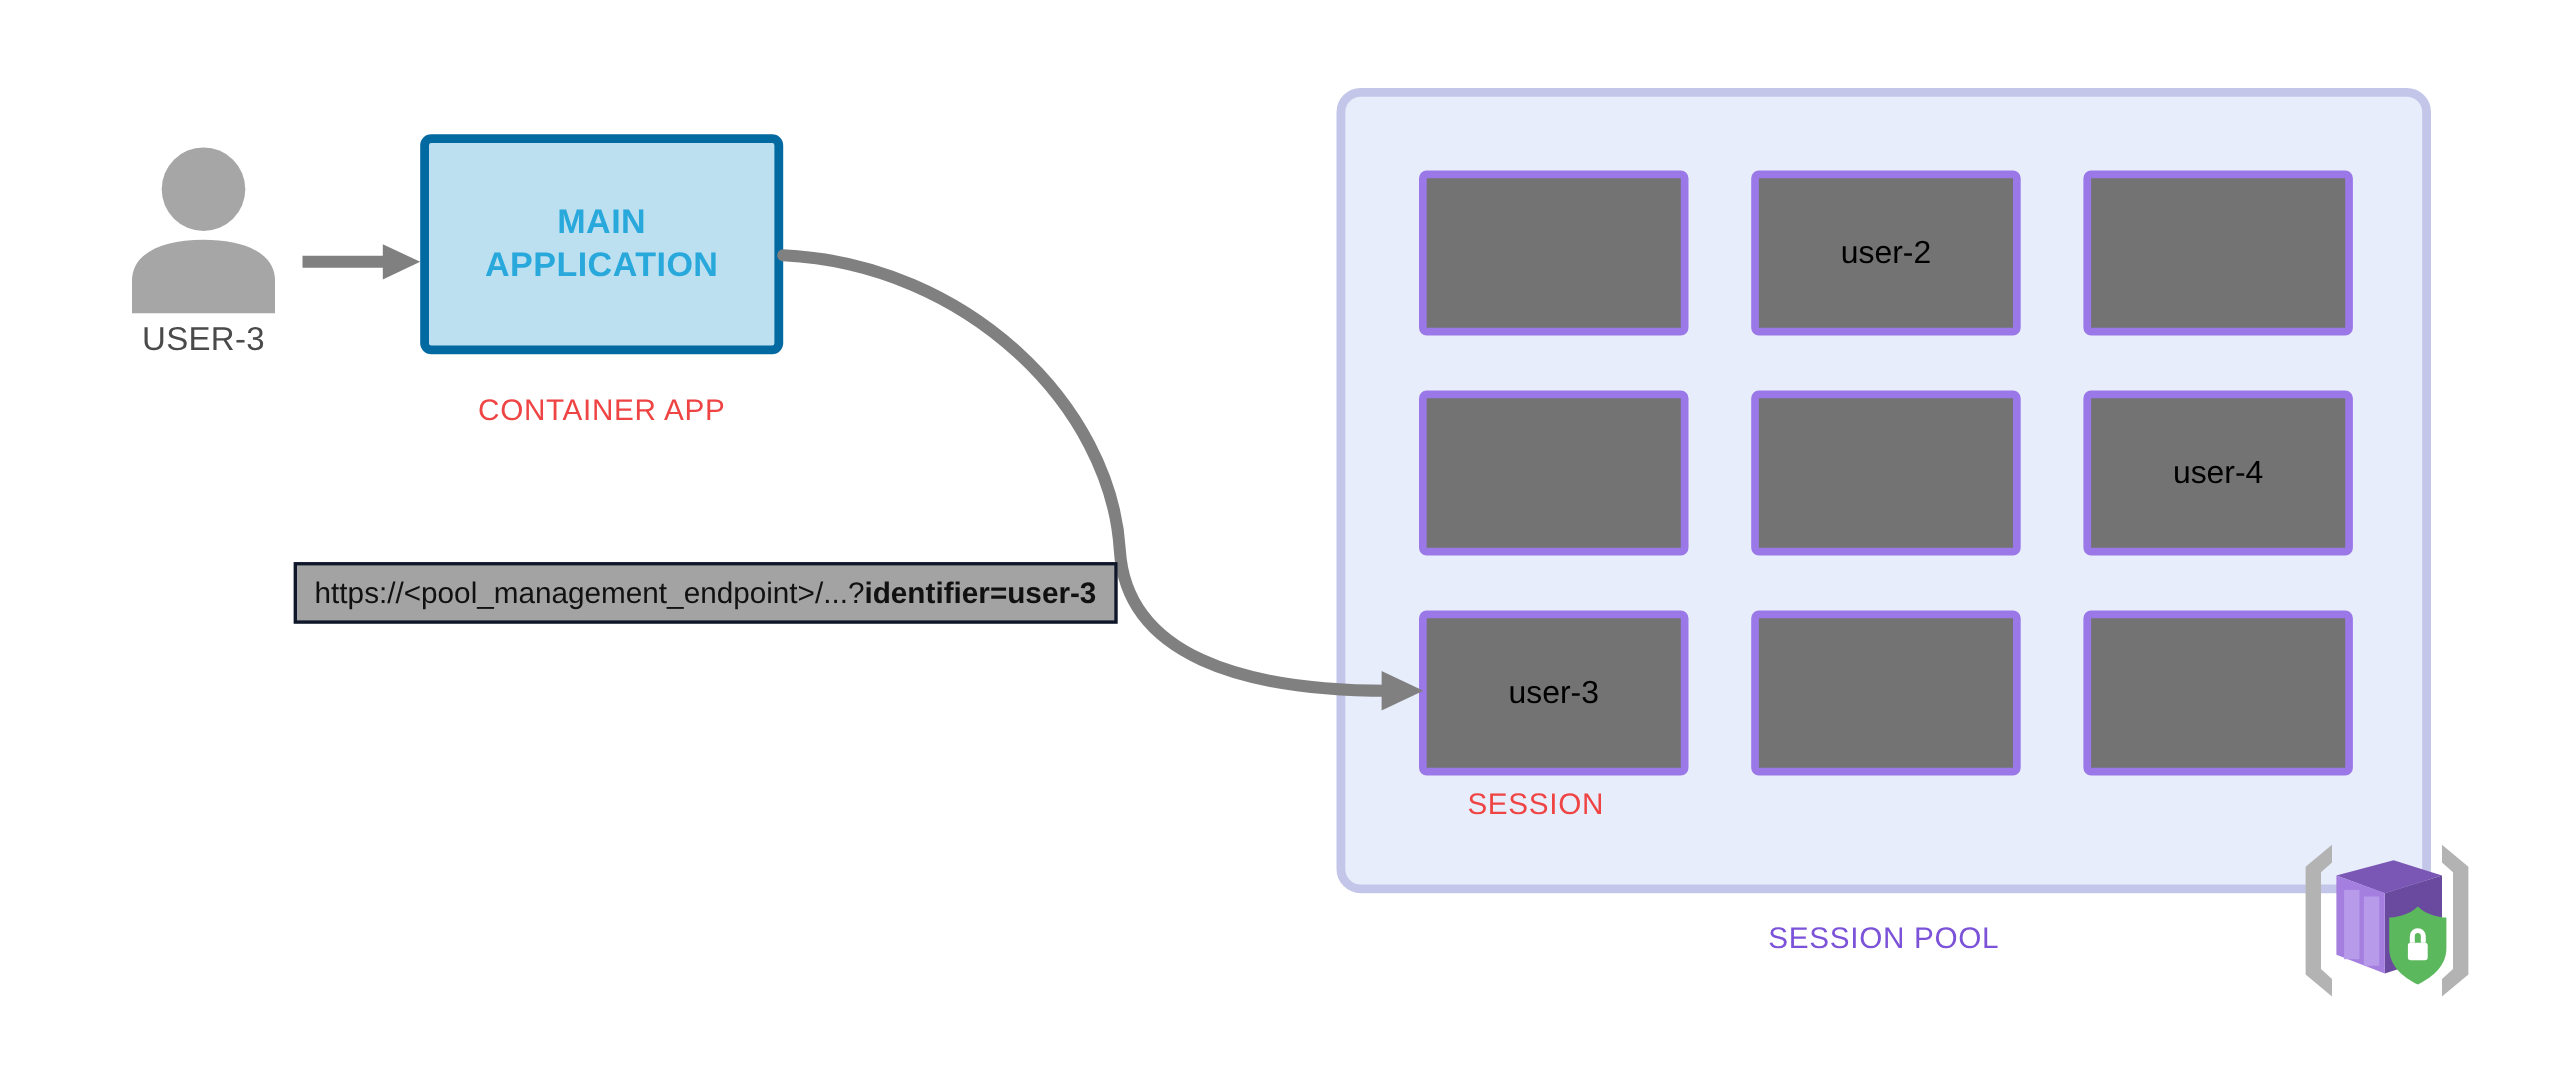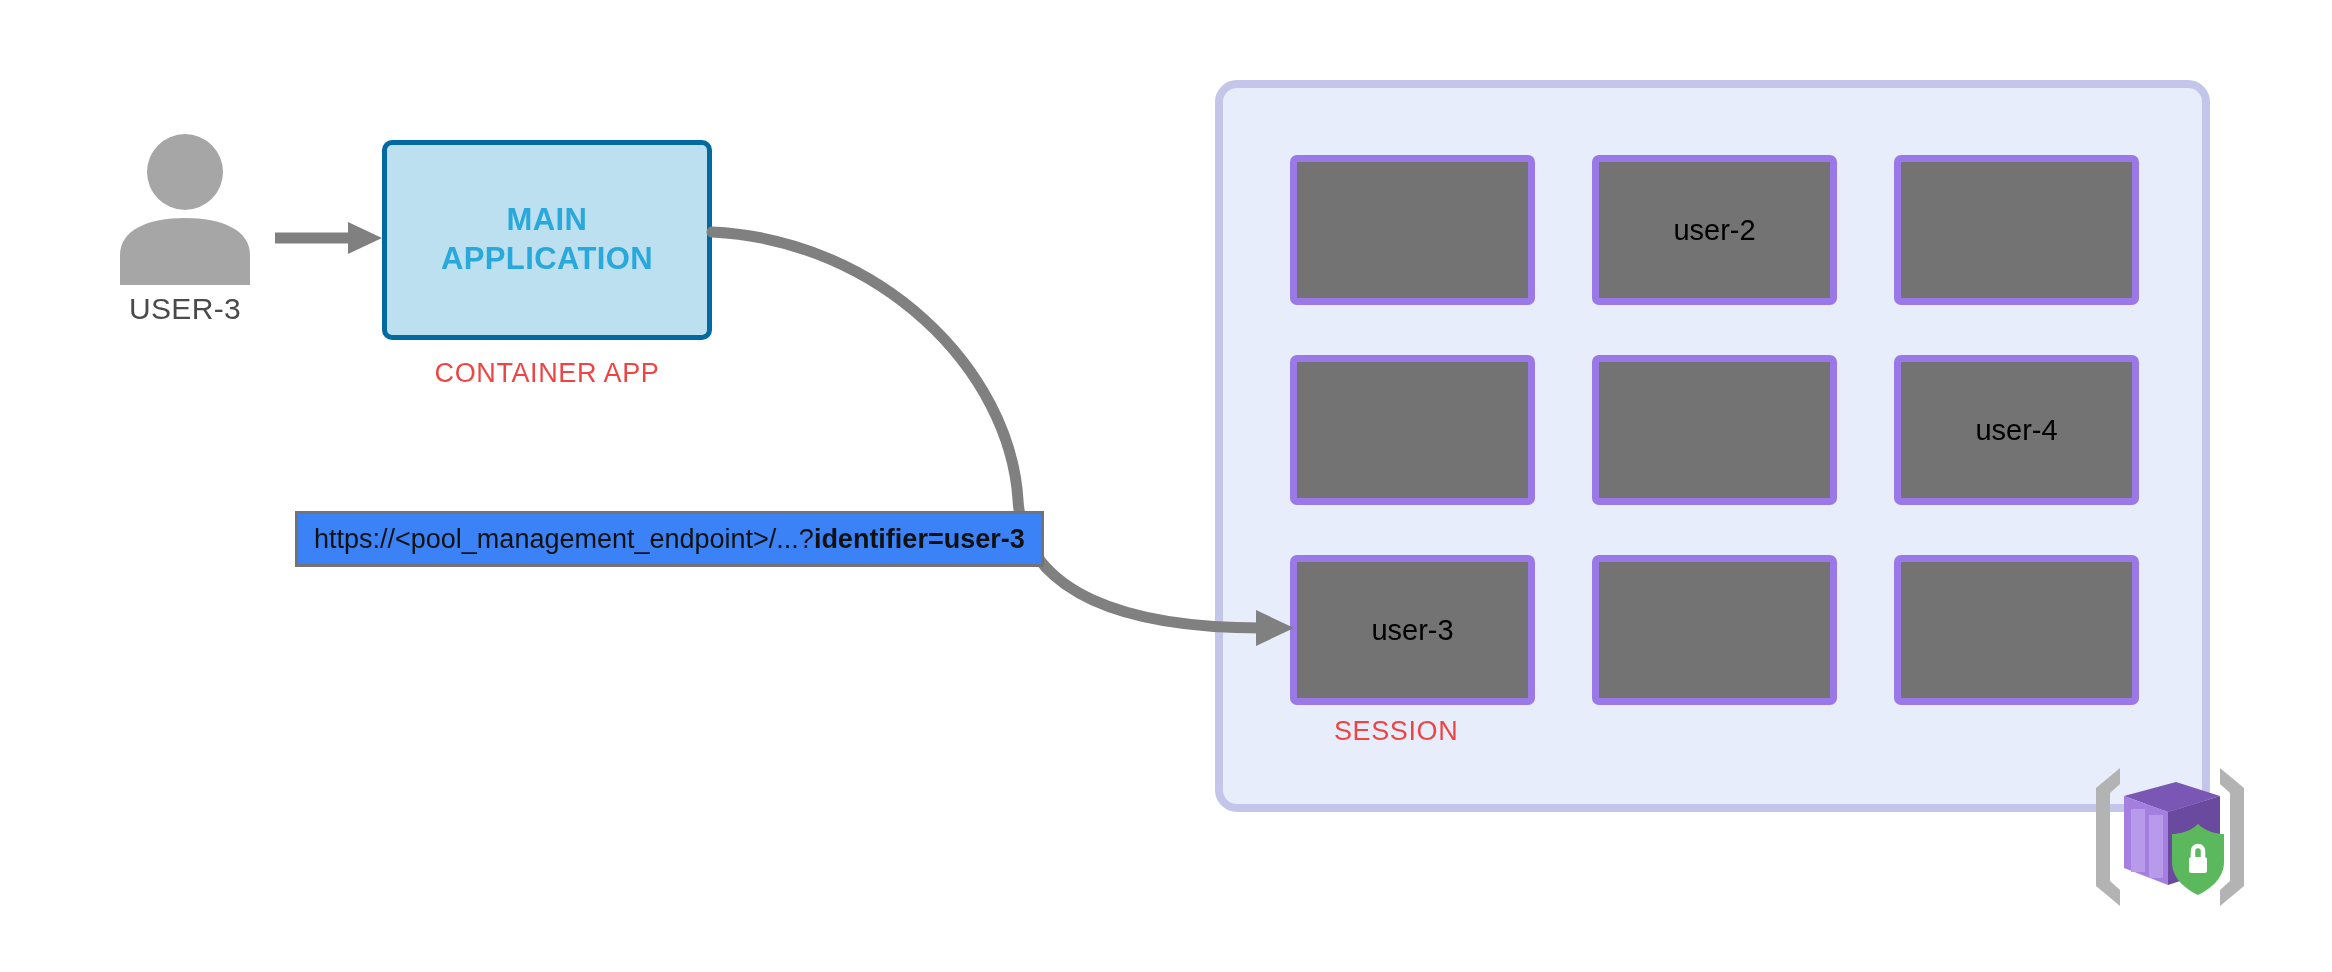--- a/index.html
+++ b/index.html
@@ -35,26 +35,26 @@
     text-align: center;
     font-size: 30px;
     color: #4a4a4a;
     letter-spacing: 0.3px;
     white-space: nowrap;
   }
 
   
   #main-app-box {
     left: 382px;
-    top: 140px;
+    top: 122px;
     width: 330px;
     height: 200px;
     box-sizing: border-box;
     background: #bce0ef;
-    border: 5px solid #0369a1;
+    border: 8px solid #0369a1;
     border-radius: 10px;
     display: flex;
     align-items: center;
     justify-content: center;
   }
   #main-app-title {
     font-size: 31px;
     font-weight: bold;
     color: #29a8dc;
     text-align: center;
@@ -72,27 +72,26 @@
     letter-spacing: 0.6px;
     white-space: nowrap;
   }
 
   
   #url-callout {
     left: 267px;
     top: 511px;
     height: 56px;
     box-sizing: border-box;
-    background: #3b82f6;
-    border: 3px solid #737373;
+    background: #a3a3a3;
+    border: 3px solid #0f172a;
     display: flex;
     align-items: center;
     padding: 0 16px;
     z-index: 6;
-    margin-left: 28px;
   }
   #url-callout .url-text {
     font-size: 27px;
     color: #111111;
     white-space: nowrap;
   }
   #url-callout .url-bold { font-weight: bold; }
 
   
   #session-pool-panel {
@@ -218,20 +217,21 @@
     </div>
     <div class="session-cell">
       <span class="cell-label"></span>
     </div>
     <div class="session-cell">
       <span class="cell-label"></span>
     </div>
   </div>
 
   <div class="abs" id="session-label">SESSION</div>
+  <div class="abs" id="session-pool-label">SESSION POOL</div>
 
   <svg class="abs" id="connectors" viewBox="0 0 2332 972">
 
     <g>
       <line x1="275" y1="238" x2="352" y2="238" stroke="#808080" stroke-width="11"></line>
       <polygon points="348,222 382,238 348,254" fill="#808080"></polygon>
     </g>
 
     <g>
       <path d="M 712 232 C 880 240 1010 370 1018 500 C 1024 596 1130 628 1262 628" stroke="#808080" stroke-width="11" fill="none" stroke-linecap="round"></path>

